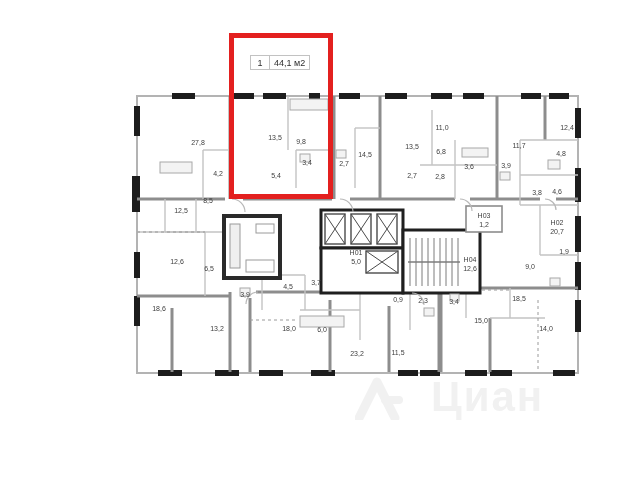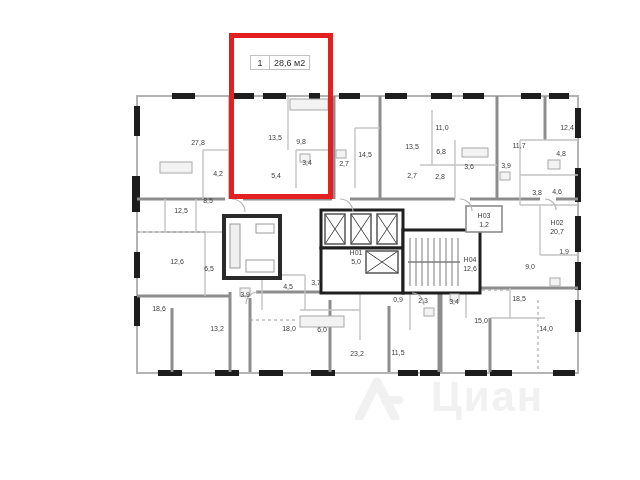--- a/index.html
+++ b/index.html
@@ -257,21 +257,21 @@
       <div class="rlbl" style="left: 454px; top: 302px;">3,4</div>
       <div class="rlbl" style="left: 481px; top: 321px;">15,0</div>
       <div class="rlbl" style="left: 519px; top: 299px;">18,5</div>
       <div class="rlbl" style="left: 546px; top: 329px;">14,0</div>
     </div>
 
   <div class="hl-rect"></div>
 
   <div class="unit-box">
     <div class="cell cell-num">1</div>
-    <div class="cell">28,6 м2</div>
+    <div class="cell">44,1 м2</div>
   </div>
 
   <div class="wm">
     <svg width="52" height="44" viewBox="0 0 52 44">
       <polyline points="4,42 22,6 40,42" fill="none" stroke="#f1f1f1" stroke-width="9" stroke-linecap="round" stroke-linejoin="round"></polyline>
       <polyline points="30,24 44,24" fill="none" stroke="#f1f1f1" stroke-width="8" stroke-linecap="round"></polyline>
     </svg>
     <span class="wm-text">Циан</span>
   </div>
 

